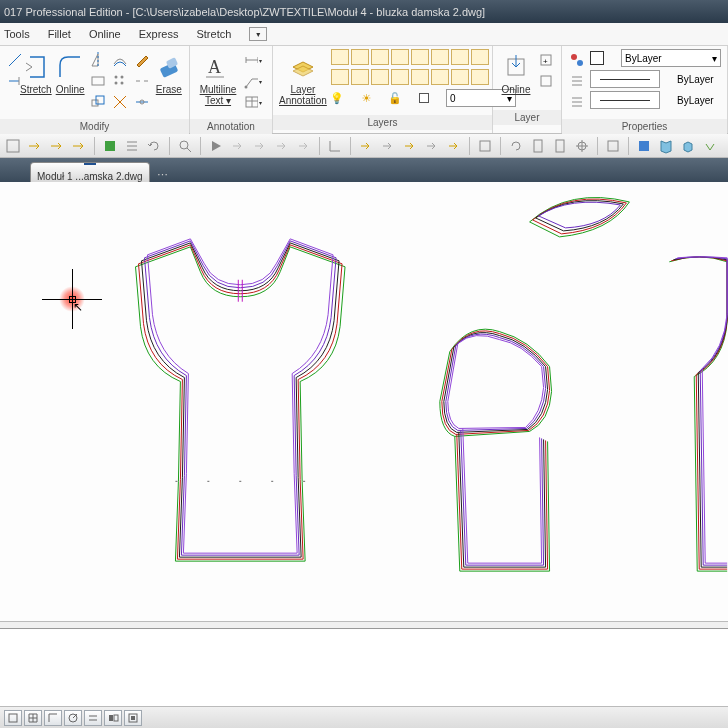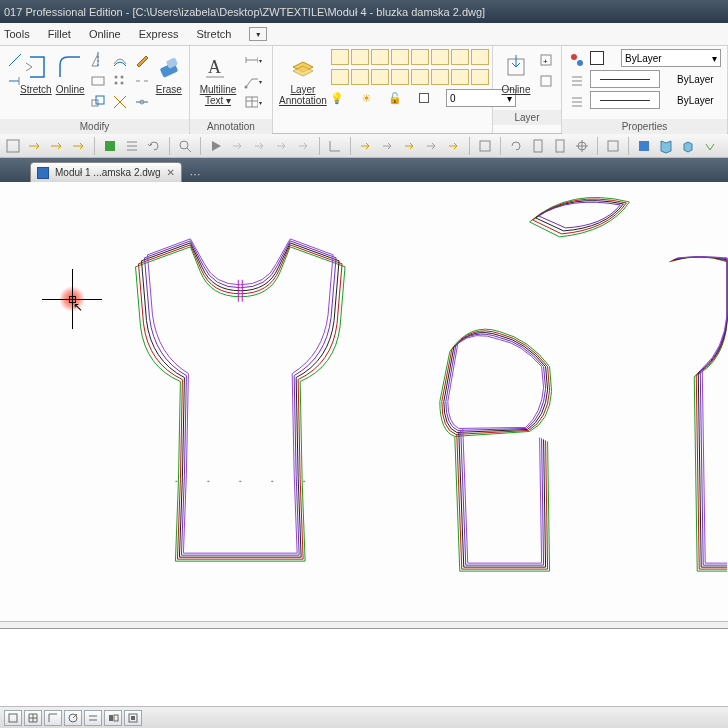--- a/index.html
+++ b/index.html
@@ -36,21 +36,21 @@
 .prop-sw { width: 14px; height: 14px; border: 1px solid #333; background: #fff; }
 .prop-line { width: 70px; height: 18px; border: 1px solid #999; background:#fff; display:flex; align-items:center; justify-content:center; }
 .prop-line .ln { width: 50px; border-top: 1px solid #333; }
 
 .quickbar { height: 24px; background: linear-gradient(#f8f8f8,#e0e0e0); border-bottom: 1px solid #bbb; display: flex; align-items: center; padding: 0 4px; gap: 4px; }
 .qsep { width: 1px; height: 18px; background: #bbb; margin: 0 2px; }
 .qbtn { width: 18px; height: 18px; display: flex; align-items: center; justify-content: center; cursor: pointer; }
 .qbtn svg { width: 16px; height: 16px; overflow: visible; }
 
 .tabbar { height: 24px; background: linear-gradient(#5a6a7a,#3a4a5a); display: flex; align-items: flex-end; padding-left: 30px; }
-.doc-tab { height: 20px; background: linear-gradient(#fdfdfd,#d8d8d8); border: 1px solid #888; border-bottom: none; border-radius: 4px 4px 0 0; display: flex; align-items: center; padding: 0 6px; gap: 6px; font-size: 10px; color: #333; }
+.doc-tab { height: 20px; background: linear-gradient(#fdfdfd,#d8d8d8); border: 1px solid #888; border-bottom: none; border-radius: 4px 4px 0 0; display: flex; align-items: center; padding: 0 6px; gap: 6px; font-size: 10px; color: #333; flex-direction: column; }
 .doc-tab .docic { width: 12px; height: 12px; background: #3070c0; border: 1px solid #205090; }
 .doc-tab .x { color: #666; cursor: pointer; }
 .tabbar .extra { width: 18px; height: 16px; margin-left: 4px; color: #ccc; display: flex; align-items: center; justify-content: center; }
 
 .canvas { position: absolute; top: 182px; left: 0; right: 0; height: 440px; background: #fdfdfd; border-bottom: 1px solid #bbb; overflow: hidden; }
 .canvas svg { width: 100%; height: 100%; }
 
 .cmdarea { position: absolute; top: 628px; left: 0; right: 0; height: 78px; background: #fff; border-top: 1px solid #999; }
 
 .statusbar { position: absolute; bottom: 0; left: 0; right: 0; height: 22px; background: linear-gradient(#f0f0f0,#dcdcdc); border-top: 1px solid #bbb; display: flex; align-items: center; padding: 0 4px; gap: 2px; }
@@ -266,20 +266,21 @@
           <span style="color:#e0a000">☀</span>
           <span style="color:#888">🔓</span>
           <div style="width:10px;height:10px;border:1px solid #555;background:#fff"></div>
           <div class="prop-combo" style="width:70px">
               <span>0</span>
               <span>▾</span>
             </div>
         </div>
       </div>
     </div>
+    <div class="rgroup-label">Layers</div>
   </div>
 
   <div class="rgroup" style="width:70px">
     <div class="rgroup-body">
       <div class="bigbtn" style="width:34px">
         <div class="ic">
             <svg viewBox="0 0 28 28">
               <rect x="6" y="6" width="16" height="16" fill="none" stroke="#888"></rect>
               <path d="M14 2 L14 14 M10 10 L14 14 L18 10" stroke="#2070c0" fill="none"></path>
             </svg>

